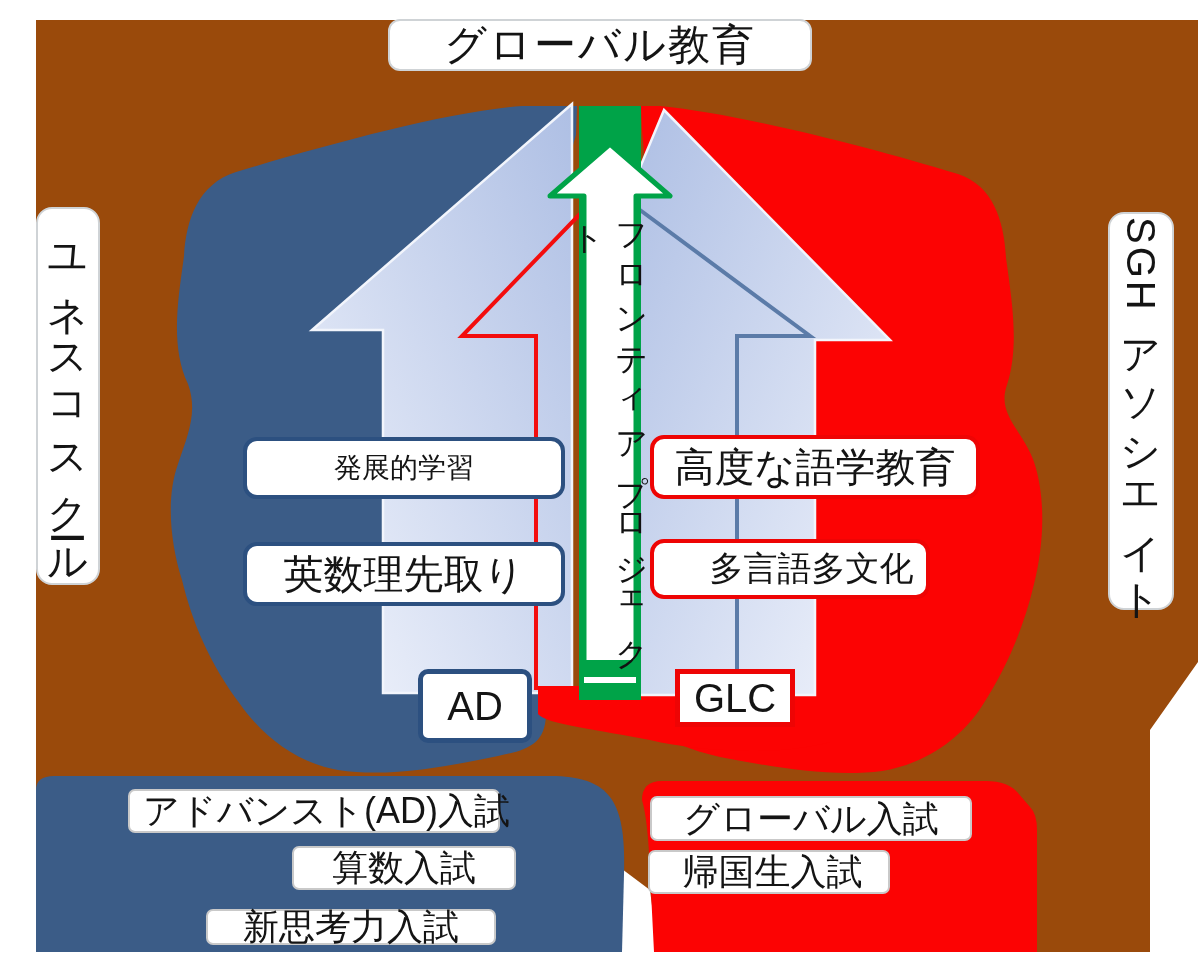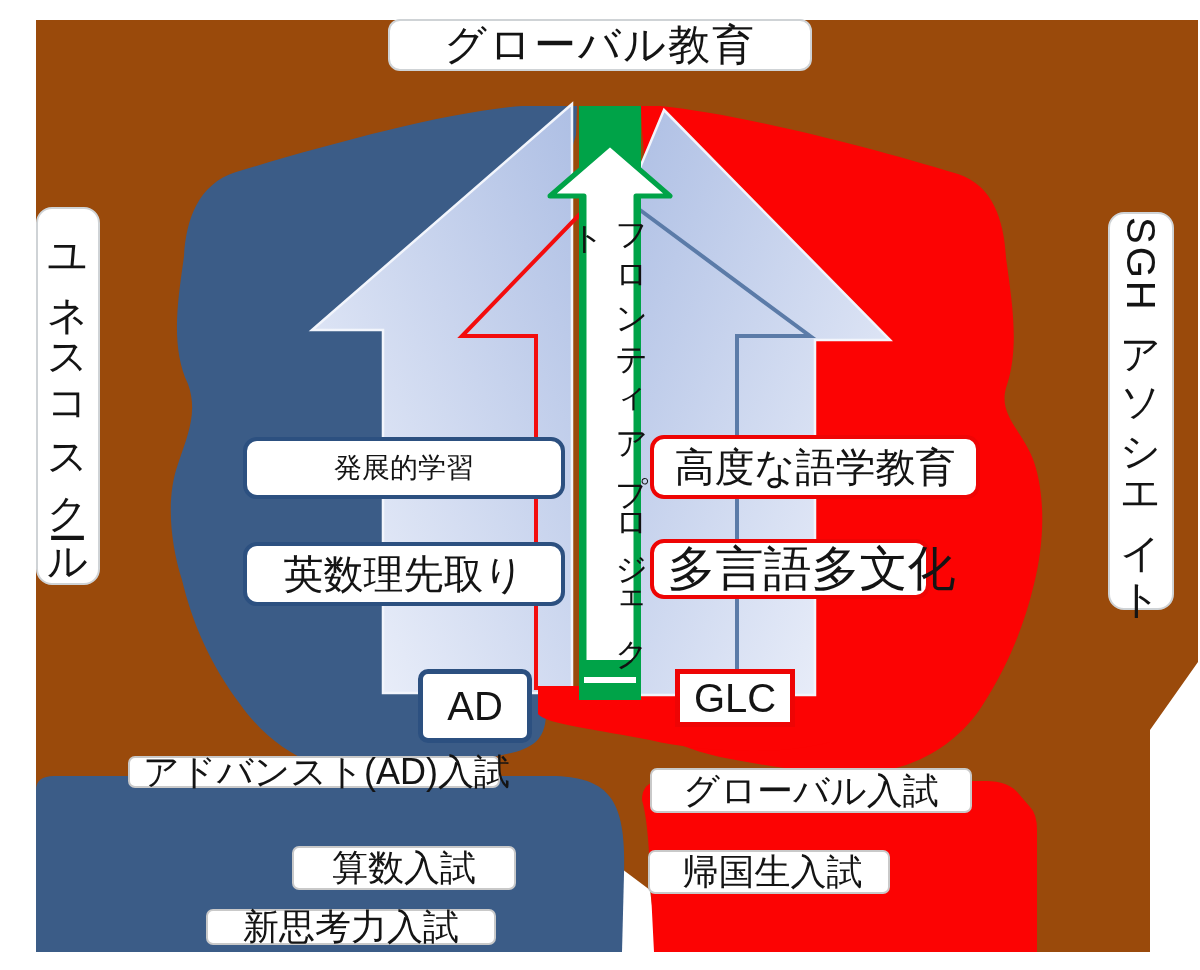--- a/index.html
+++ b/index.html
@@ -20,29 +20,29 @@
   .red-border{border:4px solid #ee0404;}
   .exam{border:2px solid #c9c9c9;border-radius:7px;font-size:36px;}
 
   .top-title{left:388px;top:19px;width:424px;height:52px;border-radius:12px;font-size:42px;letter-spacing:2px;}
   .left-banner{left:36px;top:207px;width:64px;height:378px;border-radius:16px;font-size:40px;letter-spacing:4px;}
   .right-banner{left:1108px;top:212px;width:66px;height:398px;border-radius:16px;font-size:40px;letter-spacing:3px;}
 
   .lbl-hatten{left:243px;top:437px;width:322px;height:62px;border-radius:14px;font-size:28px;}
   .lbl-eisuri{left:243px;top:542px;width:322px;height:64px;border-radius:14px;font-size:40px;}
   .lbl-kodo{left:650px;top:435px;width:330px;height:64px;border-radius:14px;font-size:40px;}
-  .lbl-tagengo{left:650px;top:539px;width:280px;height:60px;border-radius:14px;font-size:48px;padding-left:43px;}
+  .lbl-tagengo{left:650px;top:539px;width:280px;height:60px;border-radius:14px;font-size:34px;padding-left:43px;}
 
   .ad-box{left:418px;top:669px;width:114px;height:74px;border-radius:10px;border-width:5px;font-size:40px;}
   .glc-box{left:675px;top:669px;width:120px;height:58px;border-radius:0;border-width:5px;font-size:40px;}
 
-  .exam1{left:128px;top:756px;width:372px;height:32px;padding-left:25px;}
+  .exam1{left:128px;top:789px;width:372px;height:44px;padding-left:25px;}
   .exam2{left:292px;top:846px;width:224px;height:44px;}
   .exam3{left:206px;top:909px;width:290px;height:36px;}
-  .gexam1{left:650px;top:768px;width:322px;height:45px;}
+  .gexam1{left:650px;top:796px;width:322px;height:45px;}
   .gexam2{left:648px;top:850px;width:242px;height:44px;padding-left:7px;}
 
   .center-arrow-text{
     position:absolute;left:583px;top:202px;width:54px;height:462px;
     writing-mode:vertical-rl;text-orientation:mixed;
     display:flex;align-items:center;justify-content:center;
     font-size:32px;font-weight:500;color:#111;letter-spacing:5px;
   }
 </style>
 </head>

